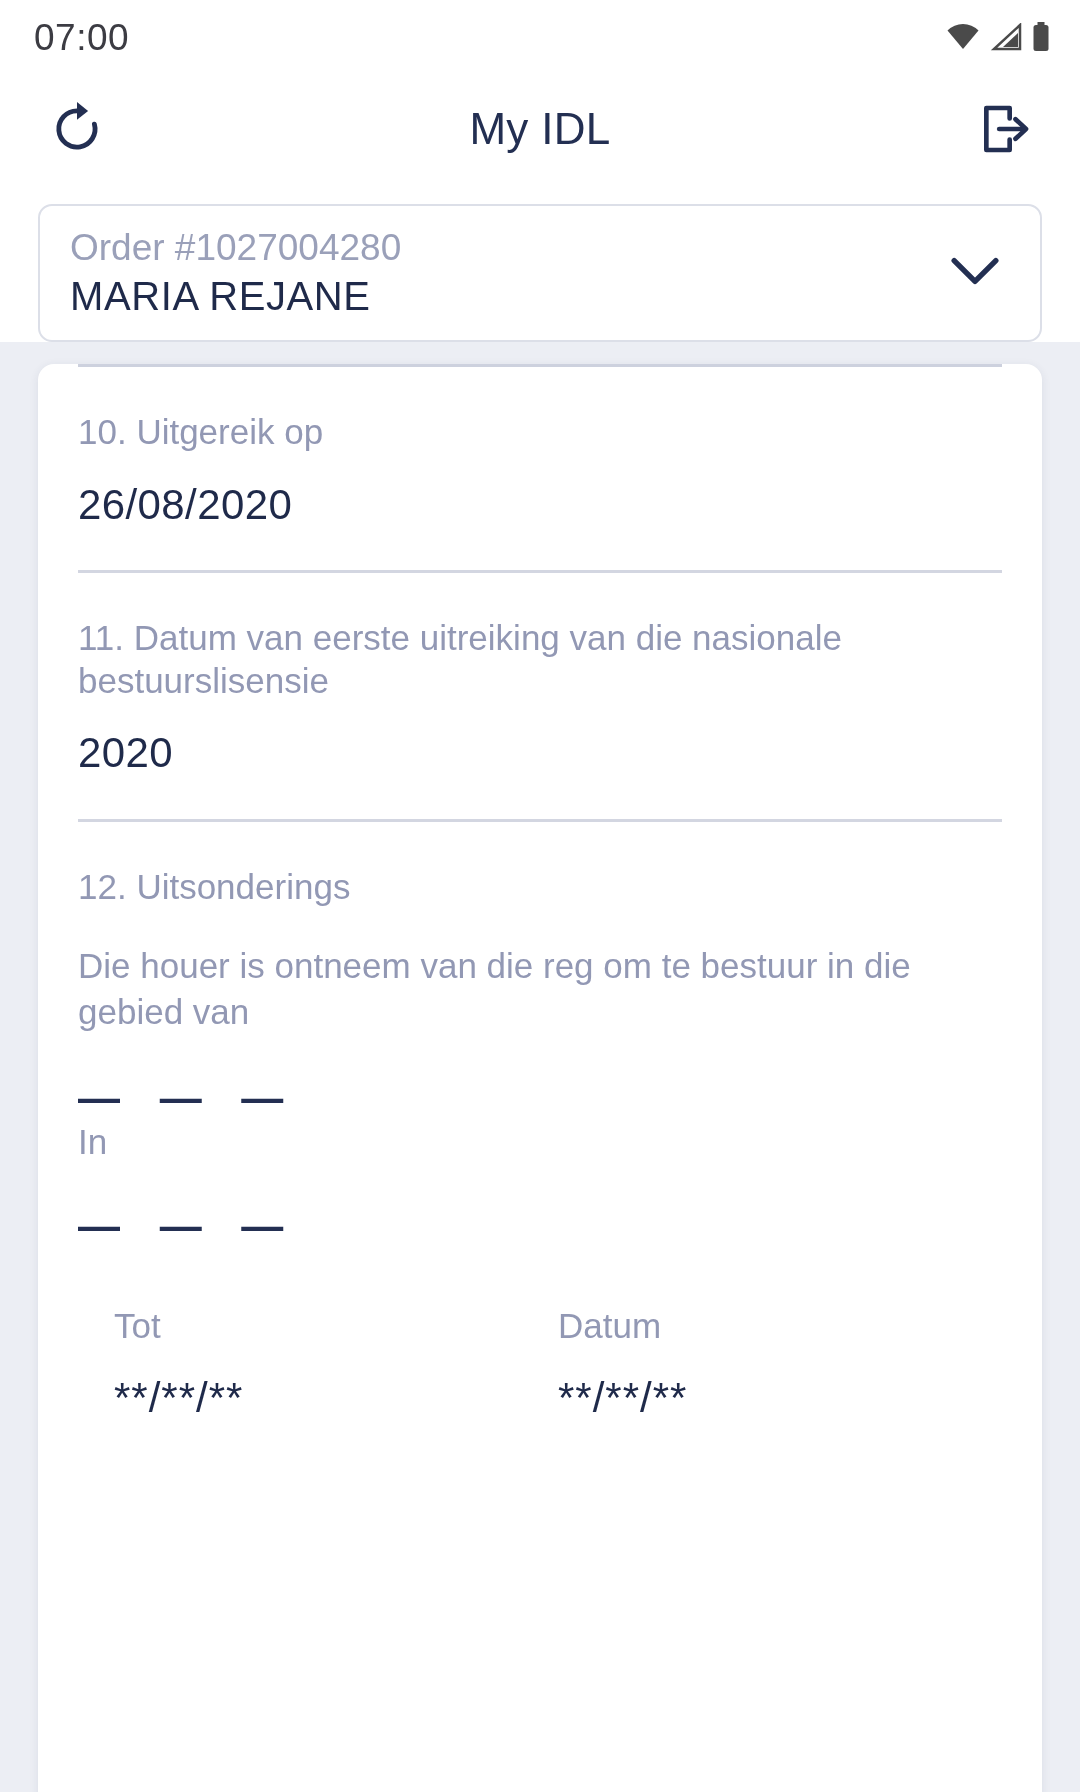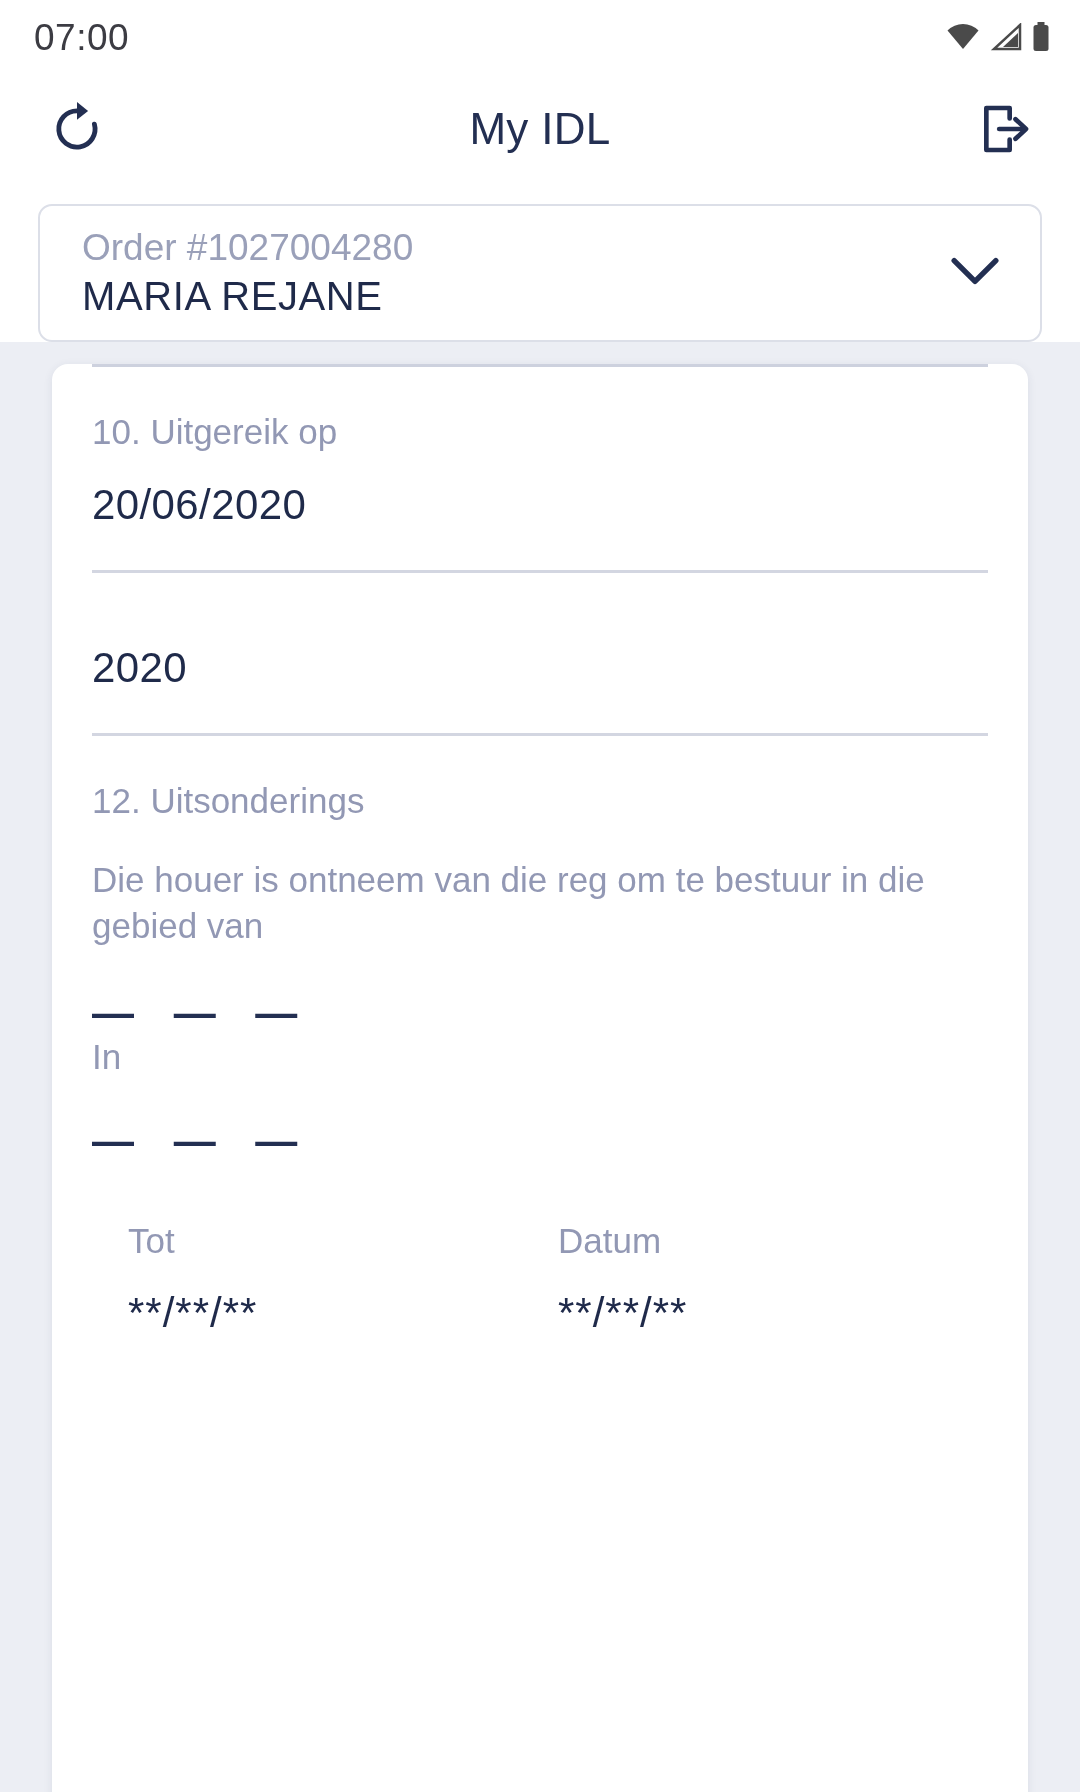--- a/index.html
+++ b/index.html
@@ -89,21 +89,21 @@
     height: 138px;
     border: 2px solid #dcdfe8;
     border-radius: 14px;
     background: #ffffff;
     display: flex;
     align-items: center;
     justify-content: space-between;
     padding: 0 40px 0 30px;
     cursor: pointer;
   }
-  .order-text { display: flex; flex-direction: column; gap: 6px; margin-left: 12px; }
+  .order-text { display: flex; flex-direction: column; gap: 6px; }
   .order-number {
     font-size: 37px;
     color: #9aa0b9;
     line-height: 1.1;
   }
   .order-name {
     font-size: 40px;
     color: #1f2a4a;
     line-height: 1.1;
     letter-spacing: 0.6px;
@@ -140,21 +140,21 @@
     right: -16px;
     bottom: 0;
     height: 9px;
     background: #232f52;
   }
 
   
   .content-area {
     flex: 1 1 auto;
     background: #eceef4;
-    padding: 0 52px;
+    padding: 0 38px;
     overflow: hidden;
     position: relative;
   }
   .card {
     background: #ffffff;
     border-radius: 16px;
     box-shadow: 0 2px 10px rgba(40,50,90,0.09);
     padding: 0 40px;
     margin-top: 0;
     height: 100%;
@@ -283,25 +283,26 @@
   </div>
 
 
   <div class="content-area">
     <div class="card">
 
       <div class="top-rule"></div>
 
       <div class="field">
         <div class="field-label">10. Uitgereik op</div>
-        <div class="field-value">20/06/2020</div>
+        <div class="field-value">26/08/2020</div>
       </div>
       <div class="divider"></div>
 
       <div class="field">
+        <div class="field-label">11. Datum van eerste uitreiking van die nasionale bestuurslisensie</div>
         <div class="field-value">2020</div>
       </div>
       <div class="divider"></div>
 
       <div class="field">
         <div class="field-label">12. Uitsonderings</div>
         <div class="para">Die houer is ontneem van die reg om te bestuur in die gebied van</div>
         <div class="dashes">— — —</div>
         <div class="sub-label">In</div>
         <div class="dashes">— — —</div>

